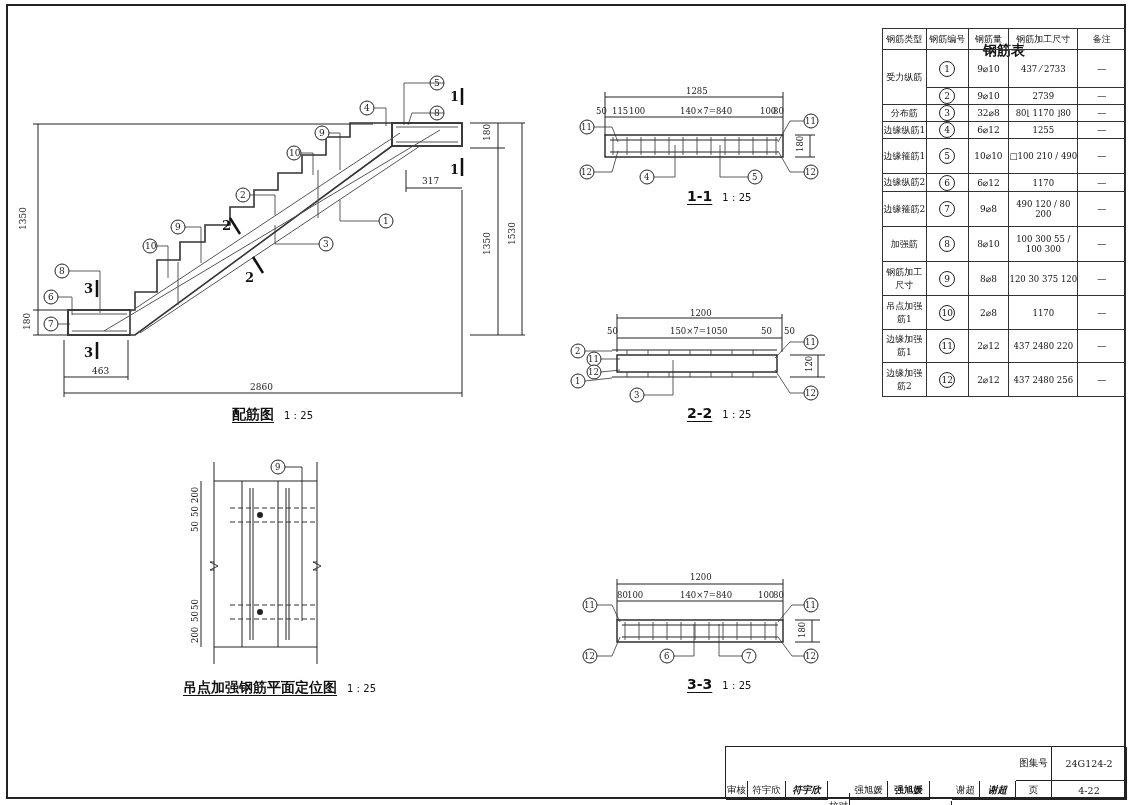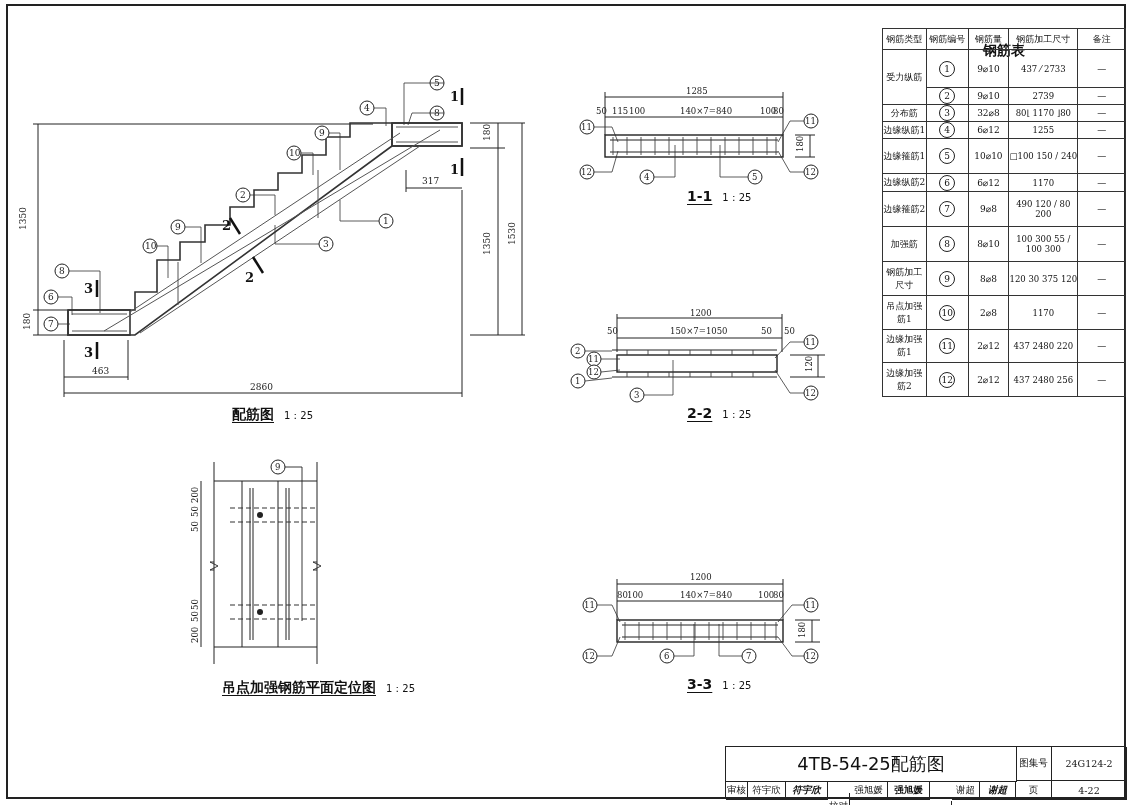--- a/index.html
+++ b/index.html
@@ -400,21 +400,21 @@
 </div>
 <div class="title-lbl" style="left:687px;top:188px;">
   <span class="u">1-1</span><span class="sc">1：25</span>
 </div>
 <div class="title-lbl" style="left:687px;top:405px;">
   <span class="u">2-2</span><span class="sc">1：25</span>
 </div>
 <div class="title-lbl" style="left:687px;top:676px;">
   <span class="u">3-3</span><span class="sc">1：25</span>
 </div>
-<div class="title-lbl" style="left:183px;top:679px;margin-left:39px;">
+<div class="title-lbl" style="left:183px;top:679px;">
   <span class="u">吊点加强钢筋平面定位图</span><span class="sc">1：25</span>
 </div>
 
 <div class="rtable-title">钢筋表</div>
 <table class="rt">
   <thead>
     <tr>
       <th style="width:44px">钢筋类型</th>
       <th style="width:42px">钢筋编号</th>
       <th style="width:40px">钢筋量</th>
@@ -447,21 +447,21 @@
       <td>边缘纵筋1</td>
       <td><span class="circ">4</span></td>
       <td>6⌀12</td>
       <td class="shape">1255</td>
       <td>—</td>
     </tr>
     <tr style="height:35px">
       <td>边缘箍筋1</td>
       <td><span class="circ">5</span></td>
       <td>10⌀10</td>
-      <td class="shape">□100 150 / 240</td>
+      <td class="shape">□100 210 / 490</td>
       <td>—</td>
     </tr>
     <tr style="height:18px">
       <td>边缘纵筋2</td>
       <td><span class="circ">6</span></td>
       <td>6⌀12</td>
       <td class="shape">1170</td>
       <td>—</td>
     </tr>
     <tr style="height:35px">
@@ -503,21 +503,20 @@
       <td>边缘加强筋2</td>
       <td><span class="circ">12</span></td>
       <td>2⌀12</td>
       <td class="shape">437 2480 256</td>
       <td>—</td>
     </tr>
   </tbody>
 </table>
 
 <div class="tb">
-  <div class="tb-main">4TB-54-25配筋图</div>
   <div class="tb-cell" style="left:290px;top:0;width:36px;height:34px;">图集号</div>
   <div class="tb-cell" style="left:326px;top:0;width:75px;height:34px;">24G124-2</div>
   <div class="tb-cell" style="left:0;top:34px;width:22px;height:19px;">审核</div>
   <div class="tb-cell" style="left:22px;top:34px;width:38px;height:19px;">符宇欣</div>
   <div class="tb-cell" style="left:60px;top:34px;width:42px;height:19px;font-style:italic;font-weight:bold;">符宇欣</div>
   <div class="tb-cell" style="left:102px;top:46px;width:22px;height:28px;">校对</div>
   <div class="tb-cell" style="left:124px;top:34px;width:38px;height:19px;">强旭媛</div>
   <div class="tb-cell" style="left:162px;top:34px;width:42px;height:19px;font-weight:bold;">强旭媛</div>
   <div class="tb-cell" style="left:204px;top:34px;width:22px;height:19px;margin-top:20px;">设计</div>
   <div class="tb-cell" style="left:226px;top:34px;width:28px;height:19px;">谢超</div>

